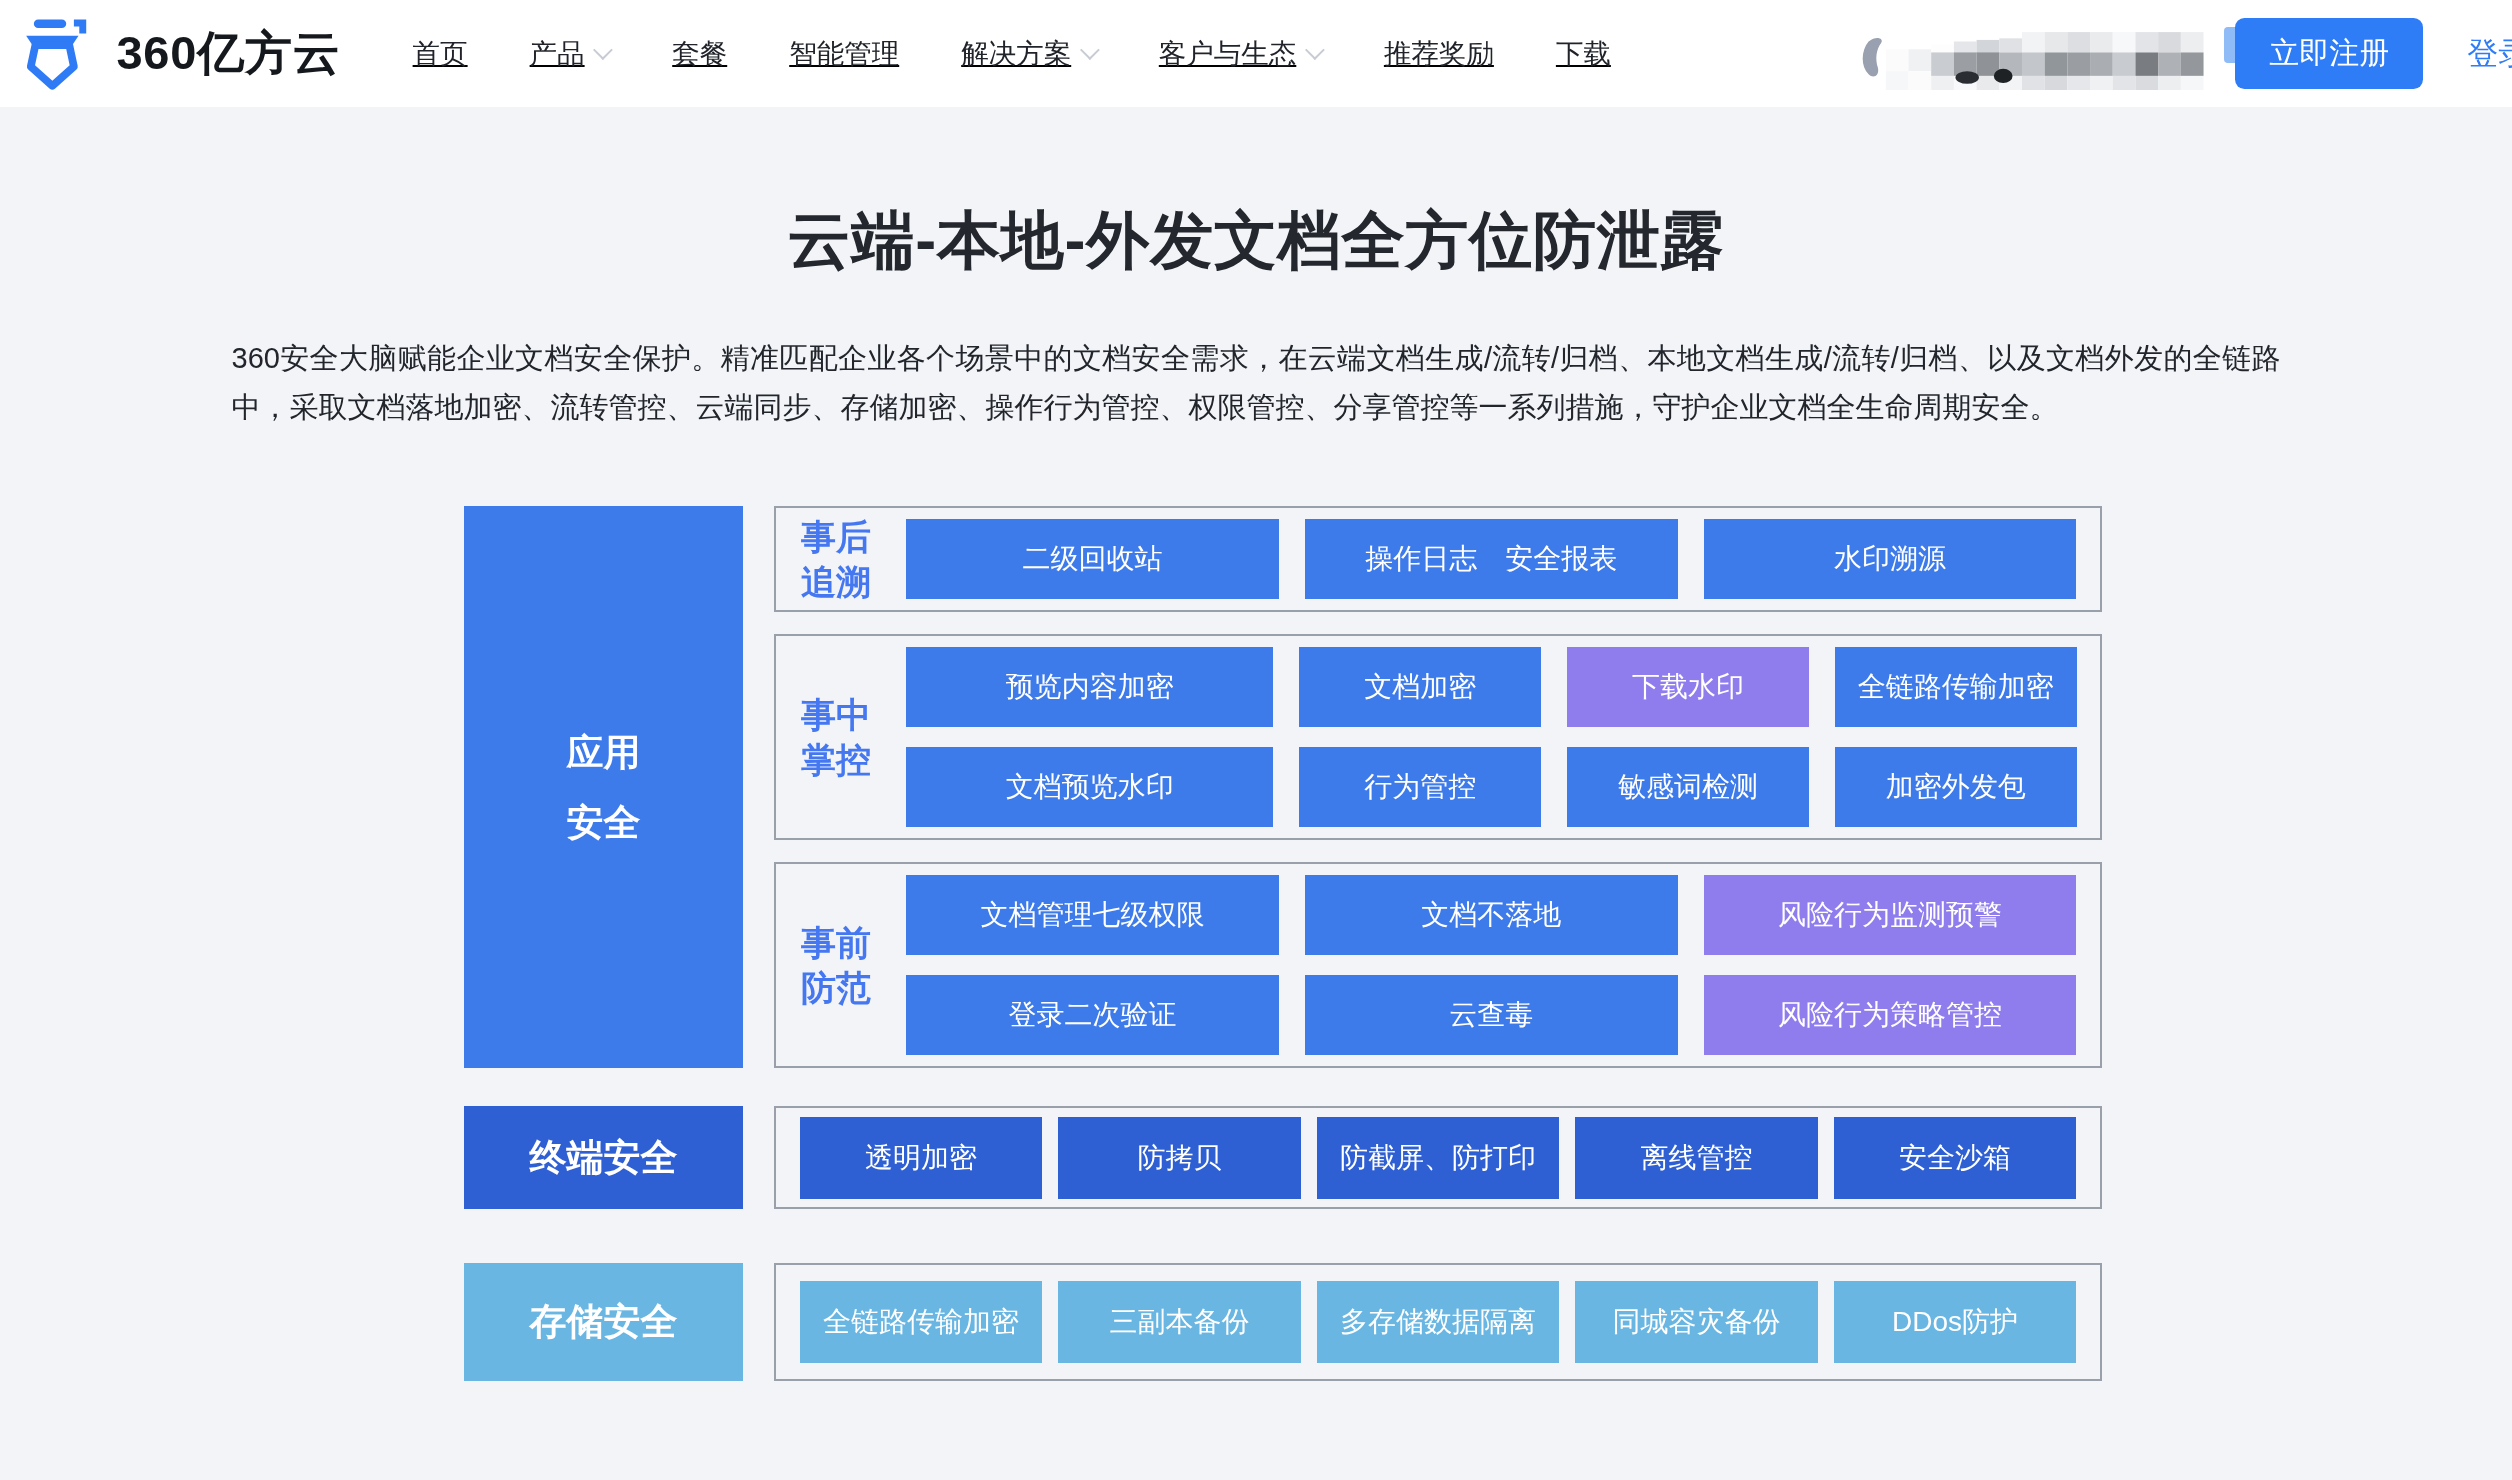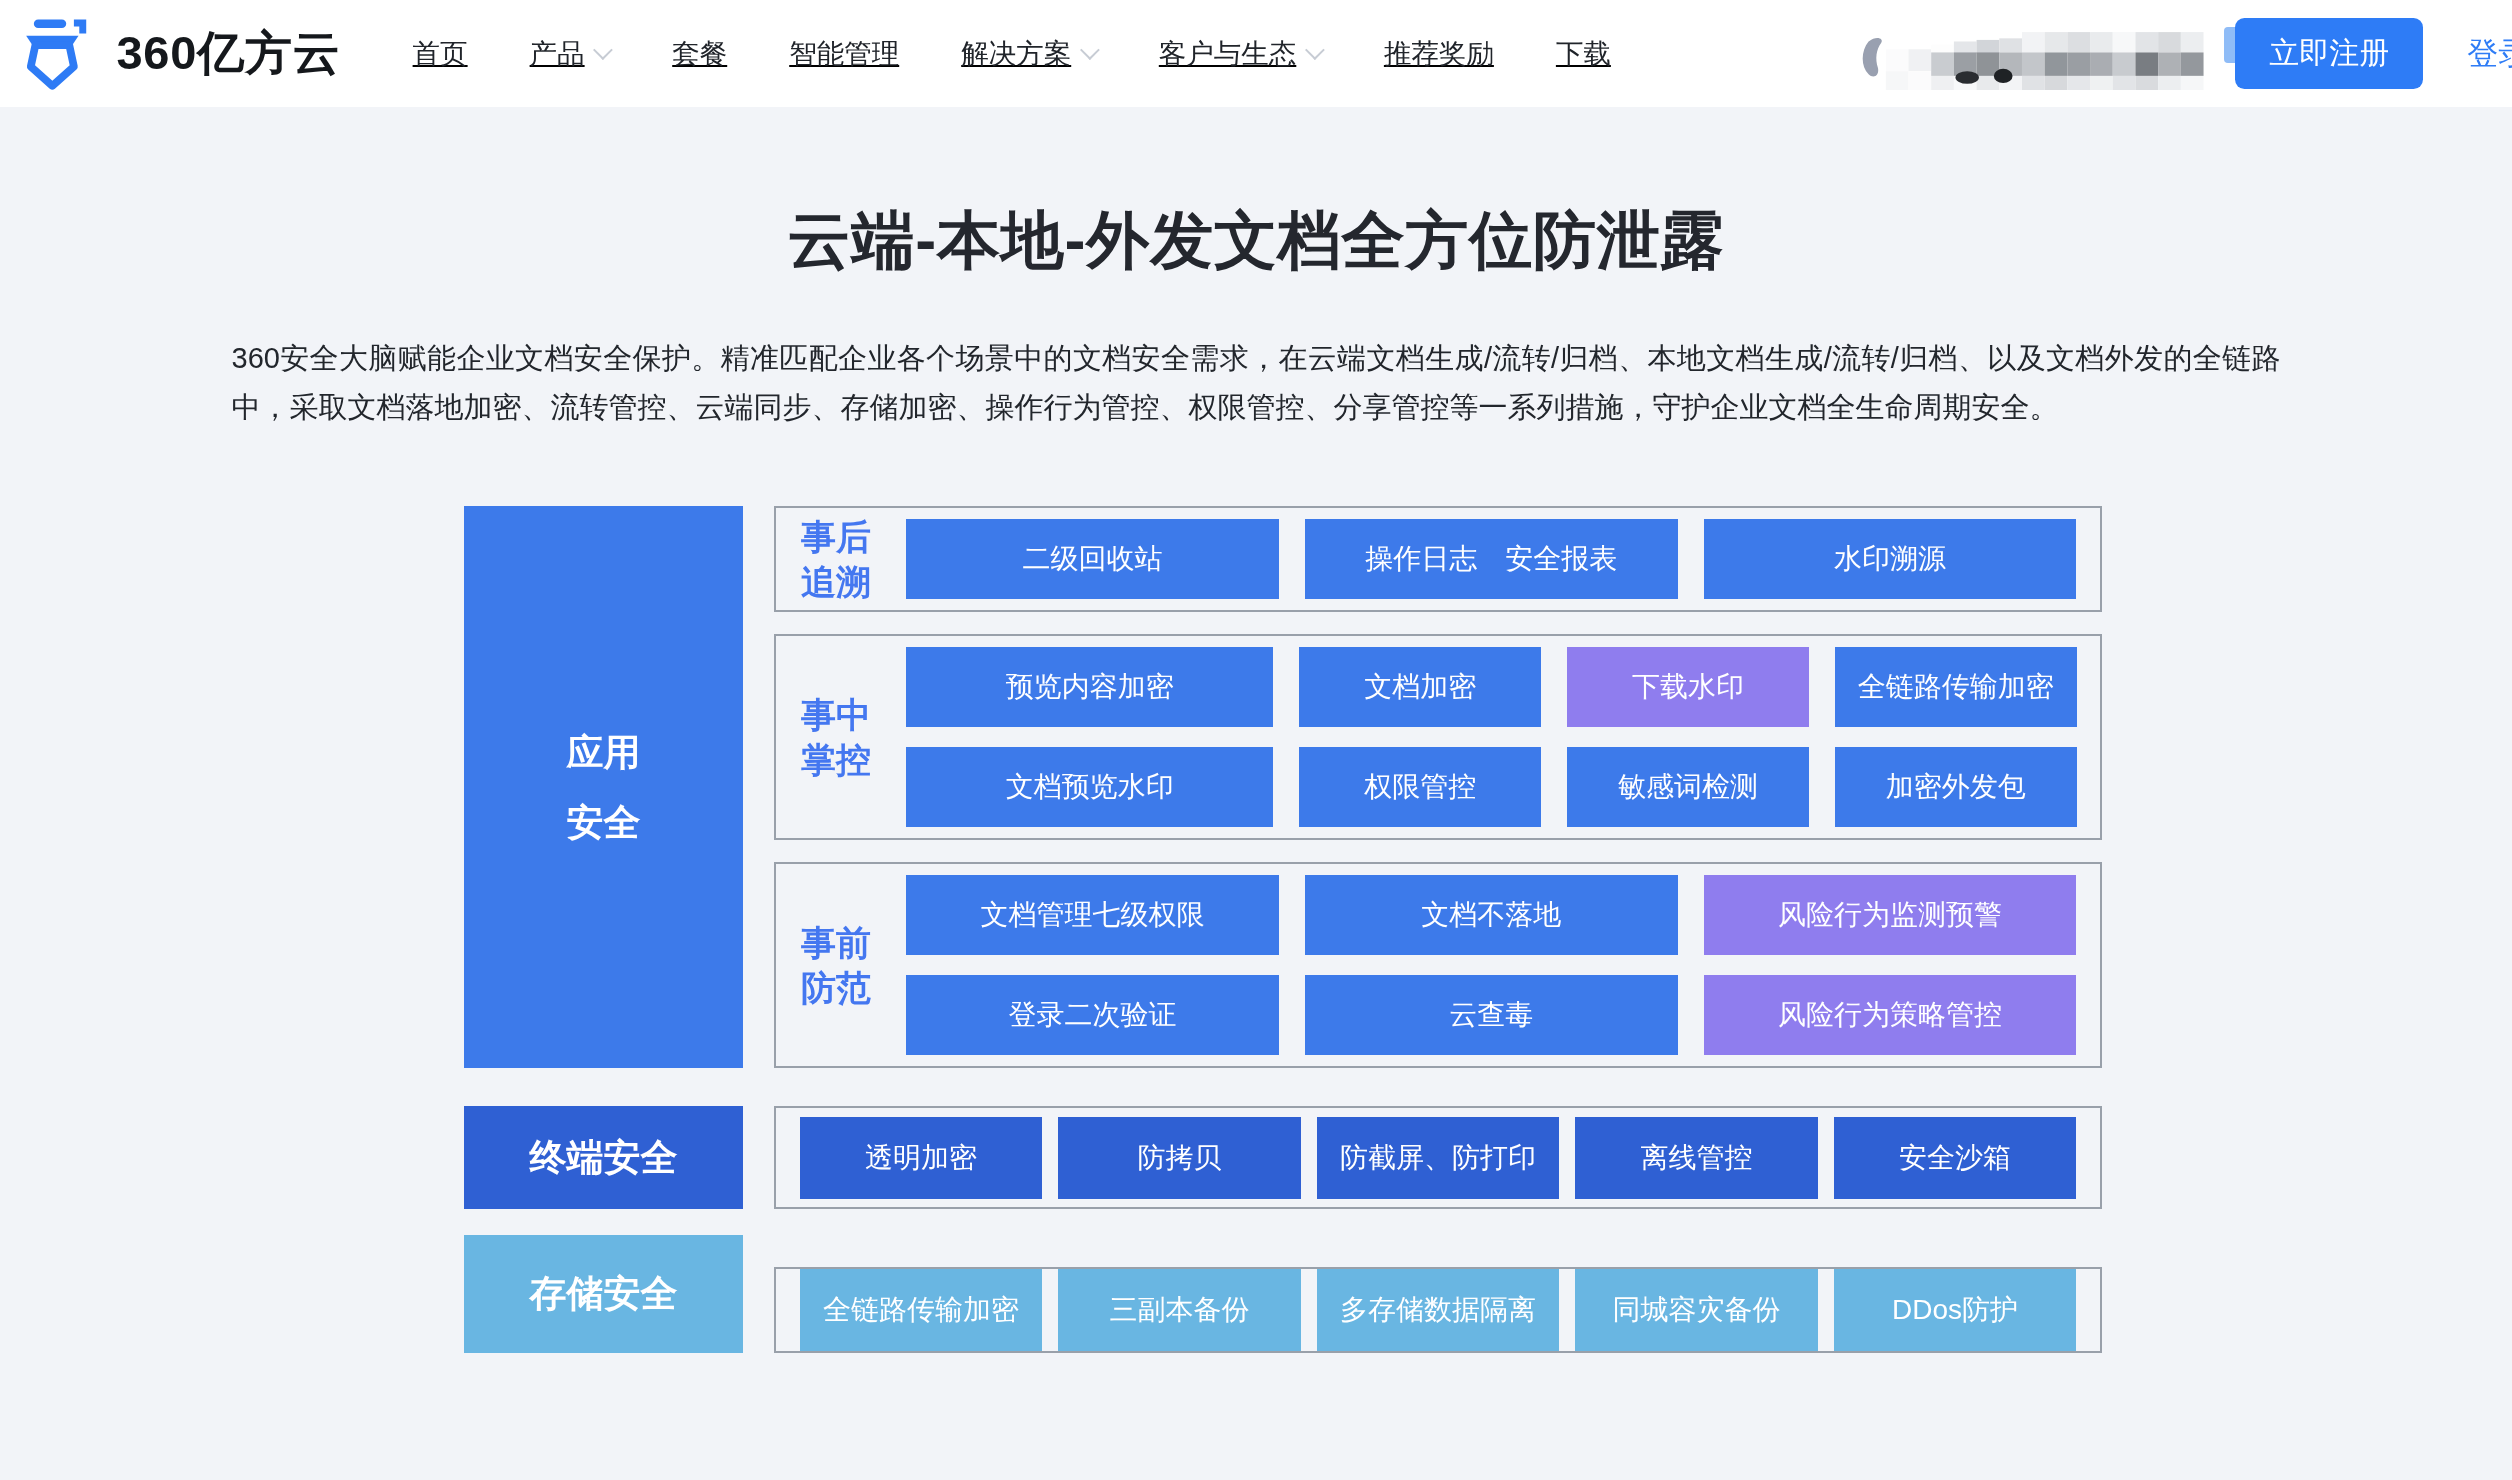--- a/index.html
+++ b/index.html
@@ -39,21 +39,21 @@
   .sec-label span{display:block;}
   .rows{flex:1;display:flex;flex-direction:column;gap:20.4px;min-width:0;}
   .row{display:flex;gap:26px;height:80px;}
   .cell{flex:1;display:flex;align-items:center;justify-content:center;background:var(--blue,#3D7AEA);color:#ffffff;font-size:28px;white-space:nowrap;min-width:0;}
   .cell.wide{flex:1.52;}
   .cell.purple{background:var(--purple,#8F7DEE);}
   .cell.dark{background:var(--dark_blue,#2F60D3);}
   .cell.light{background:var(--light_blue,#69B6E2);}
   .simple-row{display:flex;gap:31px;align-items:stretch;}
   .simple-row.terminal{margin-top:38px;}
-  .simple-row.storage{margin-top:26px;align-items:flex-end;}
+  .simple-row.storage{margin-top:54px;}
   .left-terminal{background:var(--dark_blue,#2F60D3);height:103px;font-size:37px;}
   .left-storage{background:var(--light_blue,#69B6E2);height:118px;font-size:37px;}
   .simple-container{flex:1;border:2.4px solid #99A0AA;box-sizing:border-box;display:flex;align-items:center;padding:0 23.5px;gap:15.7px;min-width:0;}
   .simple-container .cell{height:82px;}
 </style>
 </head>
 <body>
 
 <div id="page">
 
@@ -186,21 +186,21 @@
           </div>
           <div class="rows">
             <div class="row">
               <div class="cell wide">预览内容加密</div>
               <div class="cell">文档加密</div>
               <div class="cell purple">下载水印</div>
               <div class="cell">全链路传输加密</div>
             </div>
             <div class="row">
               <div class="cell wide">文档预览水印</div>
-              <div class="cell">权限管控</div>
+              <div class="cell">行为管控</div>
               <div class="cell">敏感词检测</div>
               <div class="cell">加密外发包</div>
             </div>
           </div>
         </div>
 
         <div class="container c-double">
           <div class="sec-label">
             <span>事前</span>
             <span>防范</span>

